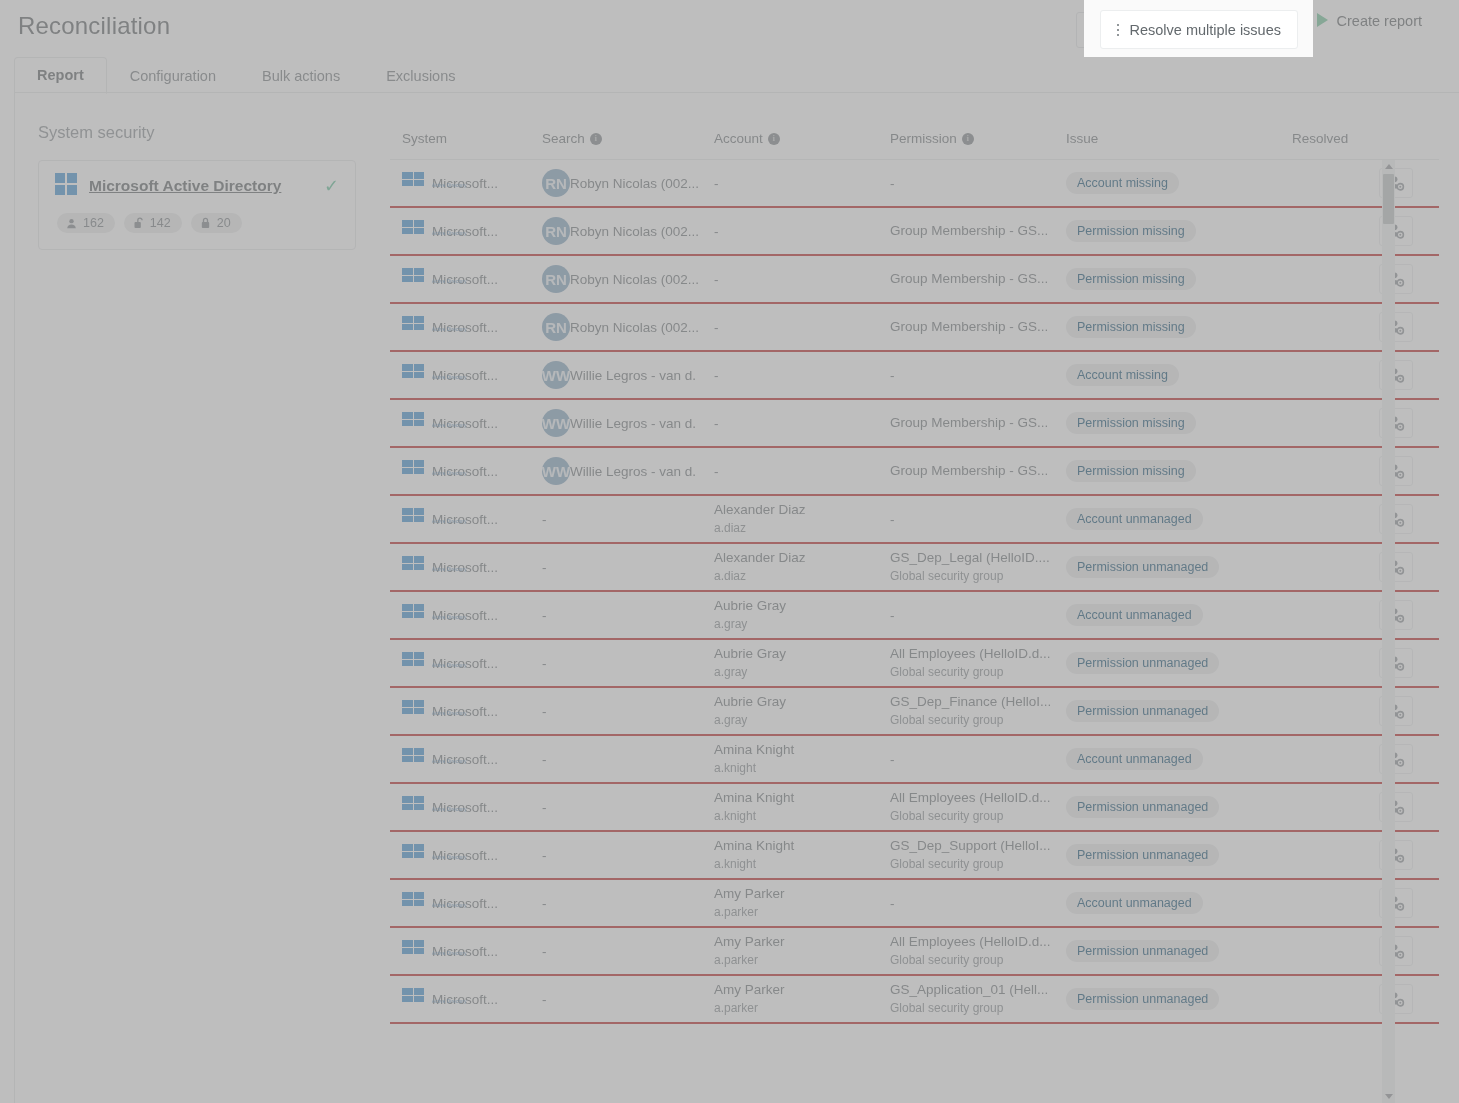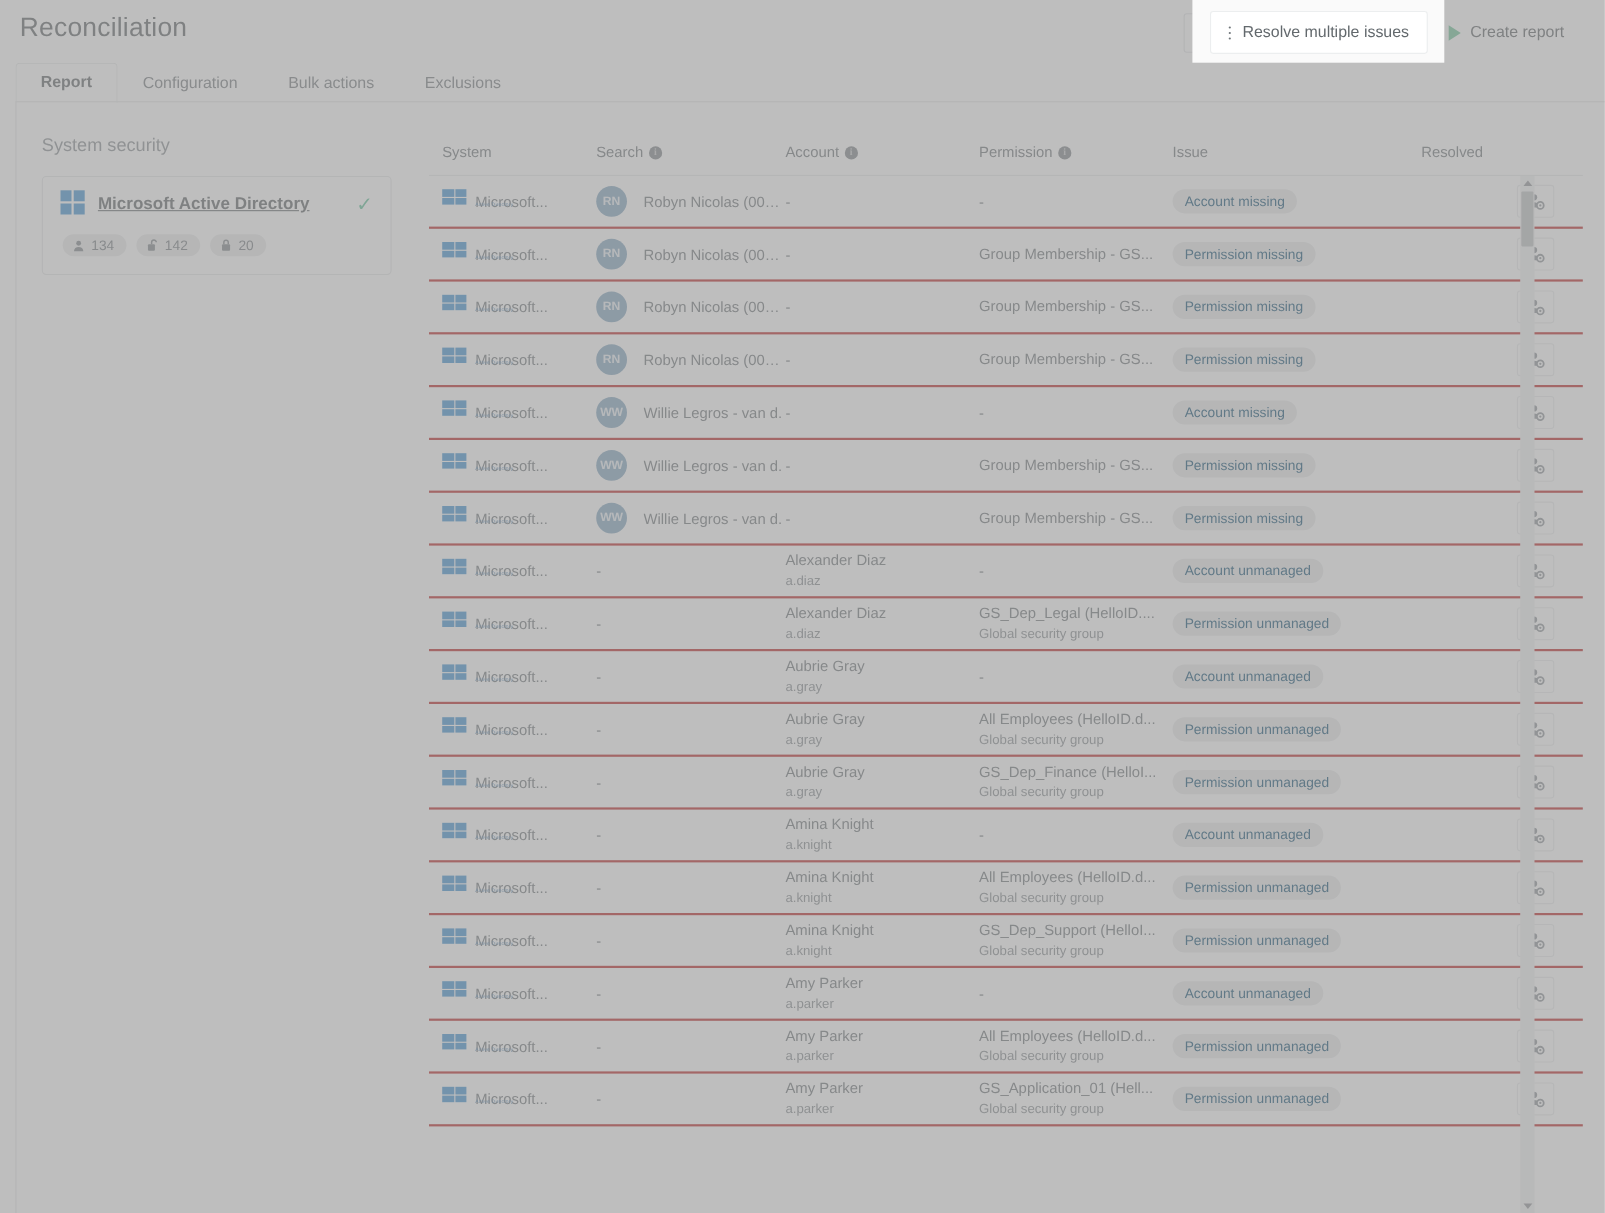--- a/index.html
+++ b/index.html
@@ -28,21 +28,21 @@
     font-weight: 400;
     letter-spacing: .2px;
   }
   
   .header-actions {
     position: absolute;
     right: 20px; top: 12px;
     display: flex; gap: 14px; align-items: center;
   }
   .hbtn {
-    display: flex; align-items: center; gap: 9px;
+    display: flex; align-items: flex-start; gap: 9px;
     height: 36px;
     padding: 0 16px;
     border: 1px solid #e2e4e6;
     border-radius: 3px;
     background: #fff;
     font-size: 14.5px;
     color: #5b6063;
     white-space: nowrap;
     cursor: pointer;
   }
@@ -222,24 +222,24 @@
     left: 0; top: 7px;
     font-size: 4.5px;
     color: #4a7fae;
     white-space: nowrap;
     letter-spacing: .2px;
   }
   .avatar {
     width: 28px; height: 28px; border-radius: 50%;
     background: #7fa2bd;
     color: #e9f0f5;
-    font-size: 11px; font-weight: bold;
+    font-size: 15px; font-weight: bold;
     display:flex; align-items:center; justify-content:center;
     flex: 0 0 28px;
-    margin-right: 15px;
+    margin-right: 0;
   }
   .twoline { line-height: 1.25; }
   .twoline .sub { font-size: 12px; color: #83898d; margin-top: 2px; }
   .ellip {
     white-space: nowrap; overflow: hidden; text-overflow: ellipsis;
     max-width: 100%;
   }
   .chip {
     display:inline-block;
     background: #e9eaeb;
@@ -363,21 +363,21 @@
               </span>
             <span class="sys-name">Microsoft Active Directory</span>
             <span class="check">✓</span>
           </div>
           <div class="sys-badges">
             <span class="badge-pill">
               <svg width="11" height="11" viewBox="0 0 16 16">
                   <circle cx="8" cy="4.6" r="3.2" fill="#7c8286"></circle>
                   <path d="M1.8 15c0-3.6 2.8-5.6 6.2-5.6s6.2 2 6.2 5.6z" fill="#7c8286"></path>
                 </svg>
-              <span>134</span>
+              <span>162</span>
             </span>
             <span class="badge-pill">
               <svg width="11" height="12" viewBox="0 0 16 18">
                   <rect x="2" y="7.5" width="9.5" height="9" rx="1.4" fill="#7c8286"></rect>
                   <path d="M7 7.5V5a3.2 3.2 0 0 1 6.4 0" fill="none" stroke="#7c8286" stroke-width="2"></path>
                 </svg>
               <span>142</span>
             </span>
             <span class="badge-pill">
               <svg width="11" height="12" viewBox="0 0 16 18">

